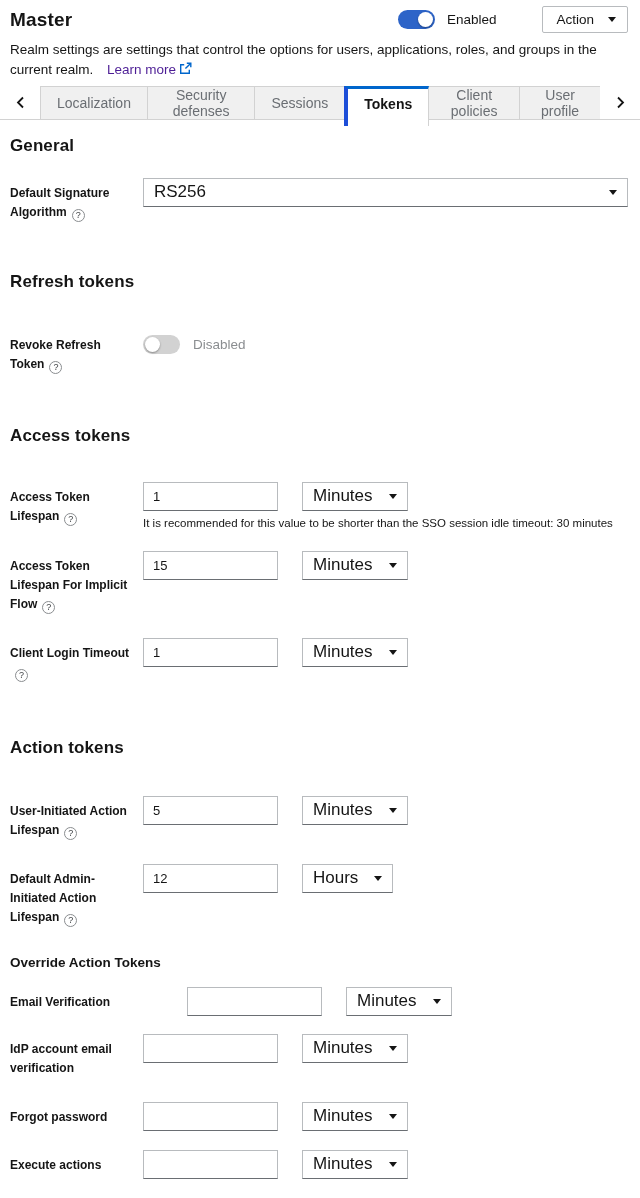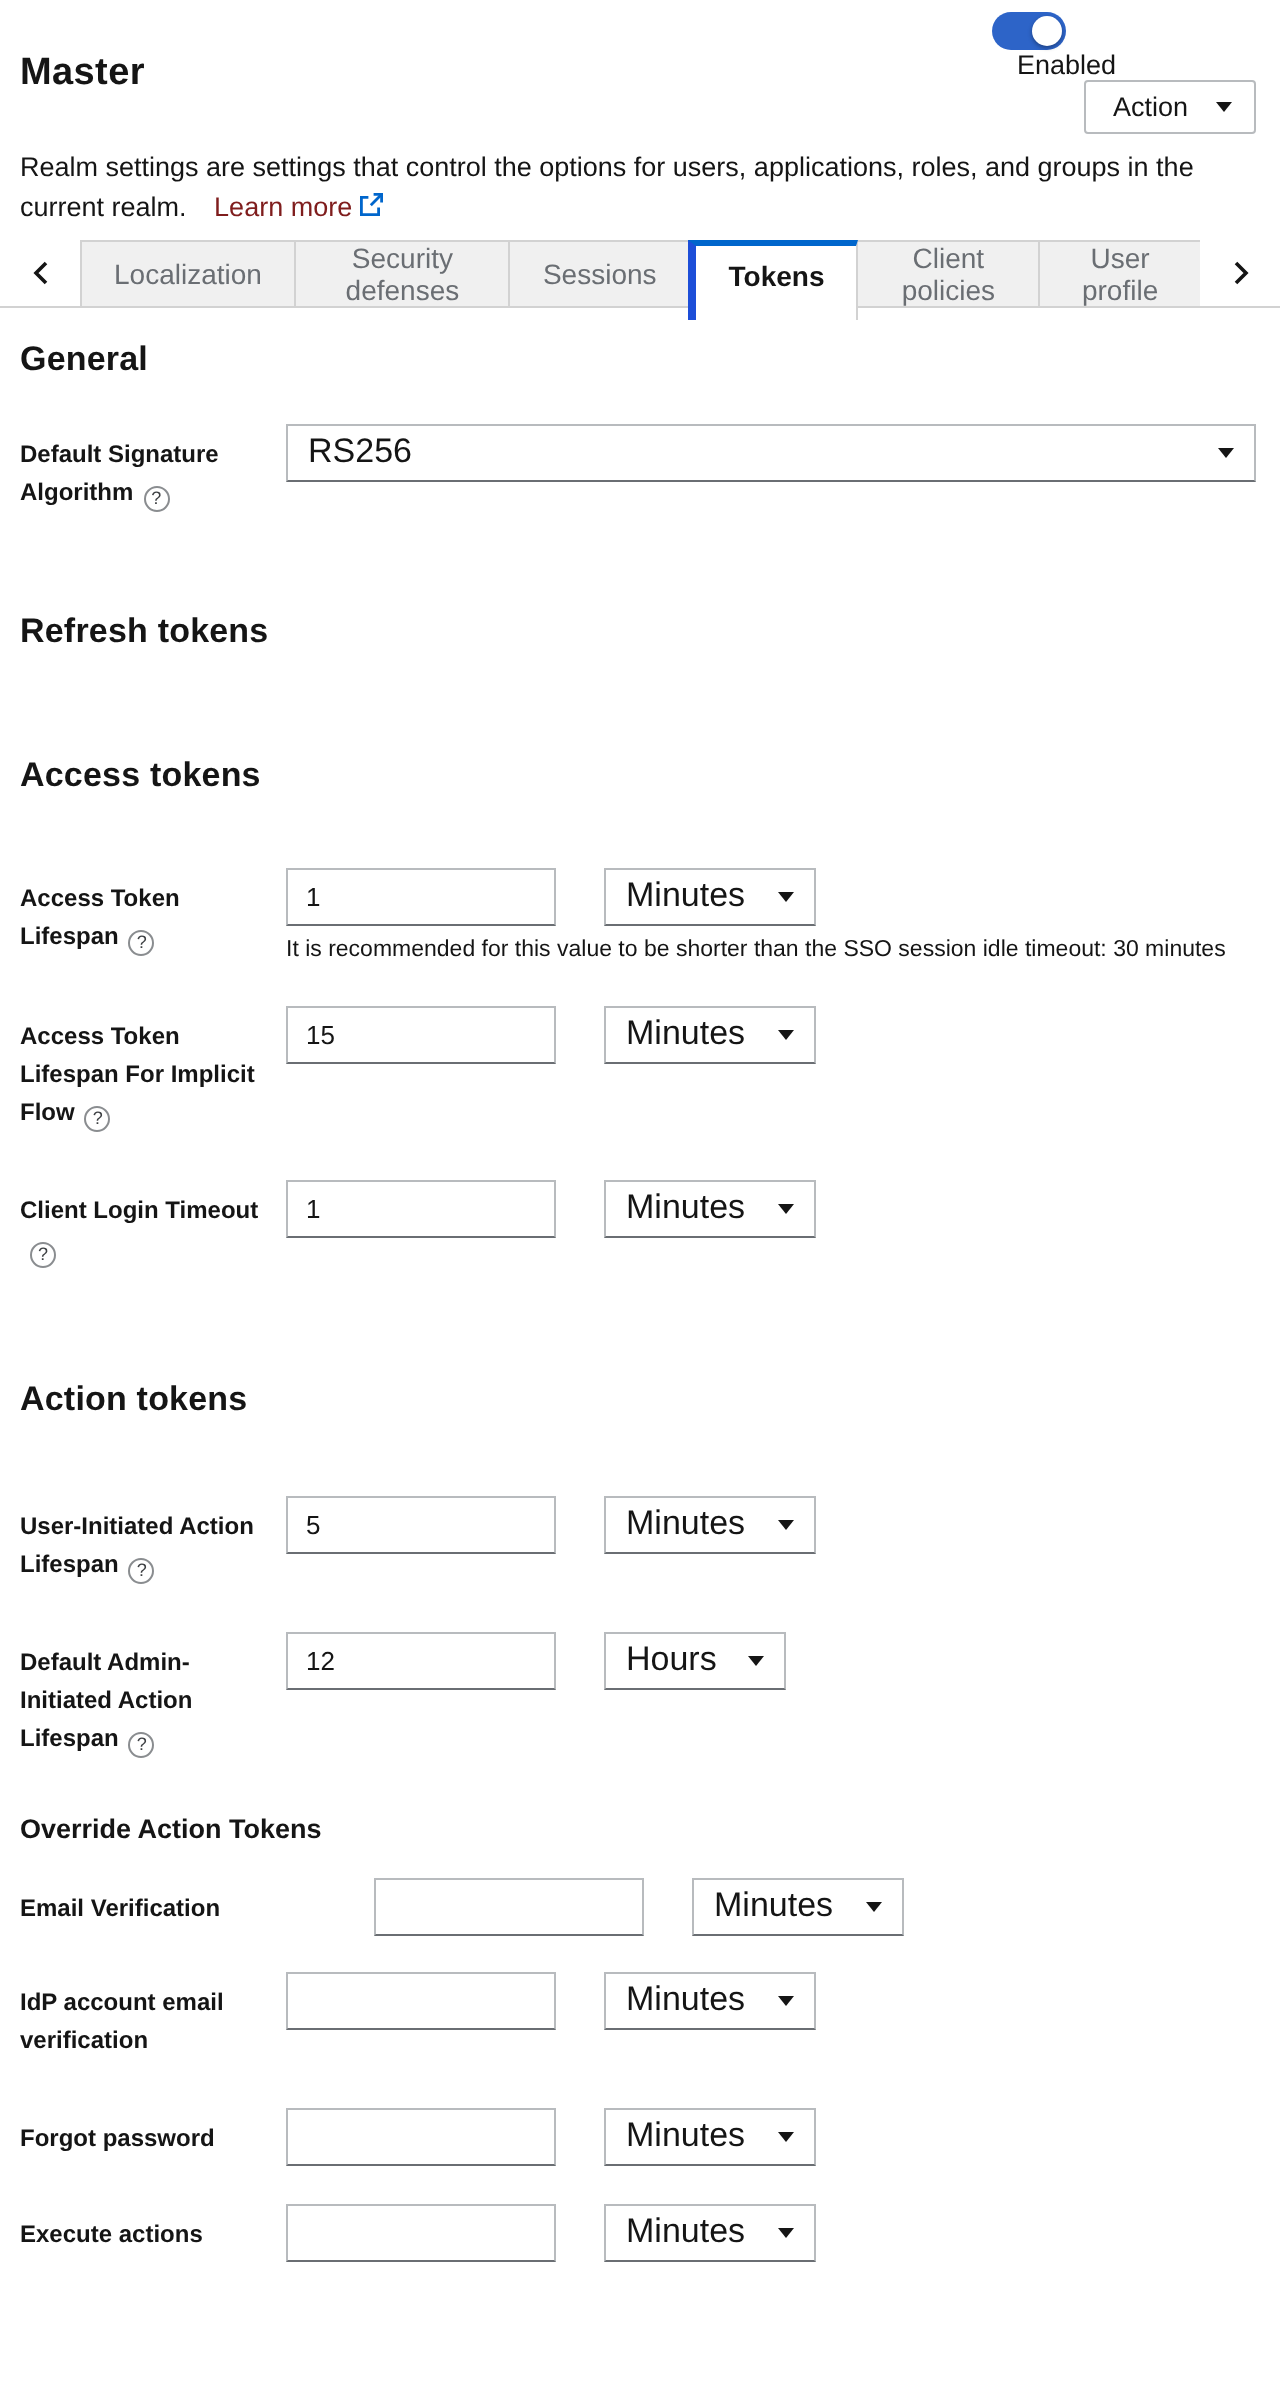--- a/index.html
+++ b/index.html
@@ -10,40 +10,40 @@
     background: #fff;
     color: #151515;
     font-family: "Liberation Sans", sans-serif;
   }
   .page { width: 640px; }
 
   
   header { padding: 6px 12px 0 10px; }
   .title-row { display: flex; align-items: center; }
   h1.page-title { font-size: 19px; font-weight: 700; letter-spacing: .2px; }
-  .title-actions { margin-left: auto; display: flex; align-items: flex-start; flex-direction: column; }
+  .title-actions { margin-left: auto; display: flex; align-items: center; }
 
   .switch { position: relative; width: 37px; height: 19px; border-radius: 10px; cursor: pointer; flex: none; }
   .switch .knob { position: absolute; top: 2px; width: 15px; height: 15px; border-radius: 50%; background: #fff; box-shadow: 0 1px 2px rgba(0,0,0,.35); }
   .switch.on { background: #2d64c8; }
   .switch.on .knob { right: 2px; }
   .switch.off { background: #d2d2d2; }
   .switch.off .knob { left: 2px; }
 
   .switch-label { font-size: 13.5px; margin: 0 0 0 12px; }
   .action-dd {
     margin-left: 46px; display: inline-flex; align-items: center; gap: 14px;
     background: #fff; border: 1px solid #b8bbbe; border-radius: 2px;
     font: 13.5px "Liberation Sans", sans-serif; color: #151515;
     padding: 5px 11px 5px 13px; cursor: pointer;
   }
   .caret-down { width: 0; height: 0; border-left: 4px solid transparent; border-right: 4px solid transparent; border-top: 5px solid #151515; display: inline-block; }
 
   .desc { margin-top: 7px; font-size: 13.5px; line-height: 1.5; }
-  .learn-more { color: #7f1d1d; text-decoration: none; margin-left: 10px; cursor: pointer; white-space: nowrap; }
+  .learn-more { color: #4c1d95; text-decoration: none; margin-left: 10px; cursor: pointer; white-space: nowrap; }
   .learn-more svg { vertical-align: -1px; margin-left: 3px; }
 
   
   .tabbar { position: relative; margin-top: 5px; height: 40px; display: flex; align-items: flex-start; }
   .tabbar::after { content: ""; position: absolute; left: 0; right: 0; top: 33px; height: 1px; background: #d2d2d2; }
   .tab-scroll {
     width: 40px; height: 33px; background: #fff; border: none; cursor: pointer;
     display: flex; align-items: center; justify-content: center; flex: none;
   }
   .tabs { display: flex; align-items: flex-start; }
@@ -167,20 +167,29 @@
       <div class="field-label"><span>Default Signature Algorithm</span><span class="help"></span></div>
       <div>
         <div class="select wide">
           <span>RS256</span>
           <span class="caret-down"></span>
         </div>
       </div>
     </div>
 
     <h2 class="section-heading mt50">Refresh tokens</h2>
+    <div class="form-row mt38">
+      <div class="field-label"><span>Revoke Refresh Token</span><span class="help"></span></div>
+      <div class="toggle-line">
+        <div class="switch off">
+            <div class="knob"></div>
+          </div>
+        <span class="toggle-state">Disabled</span>
+      </div>
+    </div>
 
     <h2 class="section-heading mt52">Access tokens</h2>
 
     <div class="form-row mt36">
       <div class="field-label"><span>Access Token Lifespan</span><span class="help"></span></div>
       <div>
         <div class="controls-line">
           <input class="text-input" value="1" style="">
           <div class="select">
               <span>Minutes</span>

